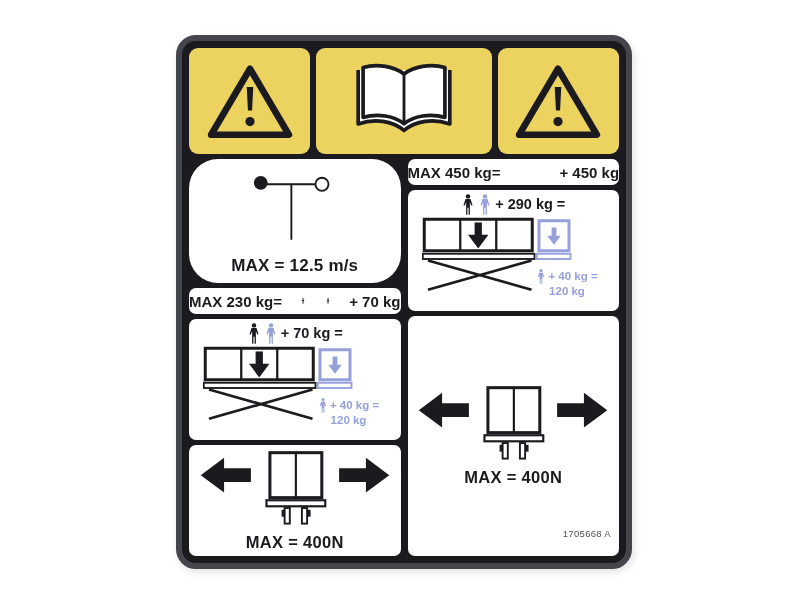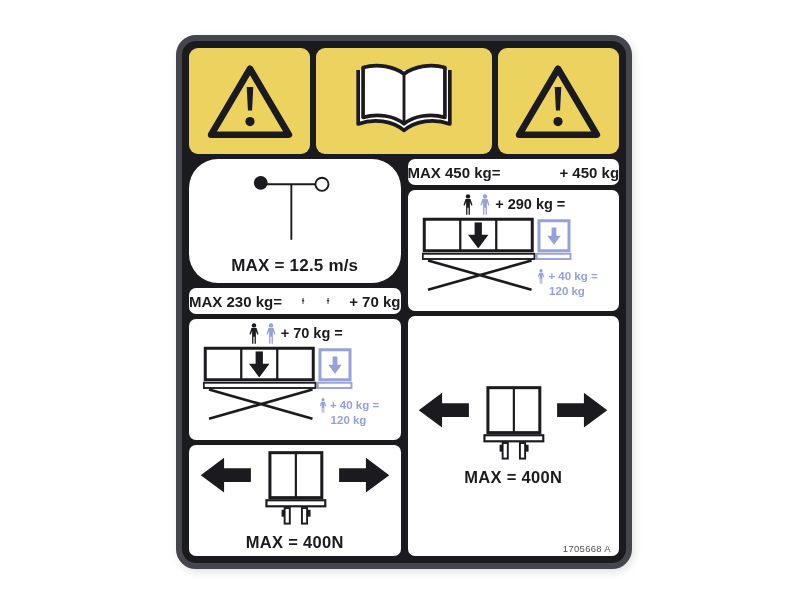--- a/index.html
+++ b/index.html
@@ -28,21 +28,21 @@
   .plat-line1{display:flex;align-items:center;justify-content:center;gap:3px;
               font-size:14.5px;font-weight:700;line-height:1.05;}
   .plat-line2{text-align:center;font-size:15px;font-weight:700;line-height:1.15;}
   .plat-gfx{display:block;margin:2px 0 0 14px;}
   .ext-note{position:absolute;right:8px;bottom:12px;width:88px;text-align:center;
             color:#96a0da;font-weight:700;font-size:11.5px;line-height:1.3;}
   .ext-note .row1{display:flex;align-items:center;justify-content:center;gap:2px;}
   .cell.push{flex:1 1 auto;display:flex;flex-direction:column;align-items:center;
              justify-content:center;gap:5px;padding:4px 0;}
   .push-max{font-size:16.5px;font-weight:700;letter-spacing:0.3px;}
-  .partnum{position:absolute;right:15px;bottom:9px;font-size:9.5px;font-weight:400;
+  .partnum{position:absolute;right:15px;bottom:24px;font-size:9.5px;font-weight:400;
            color:#4f4f58;letter-spacing:0.3px;}
   .ic-black{color:#1b1b1f;}
   .ic-blue{color:#96a0da;}
   .defs{position:absolute;width:0;height:0;overflow:hidden;}
 </style>
 </head>
 <body>
 
 <svg class="defs" aria-hidden="true">
   <symbol id="sym-tri" viewBox="0 0 120 106">

